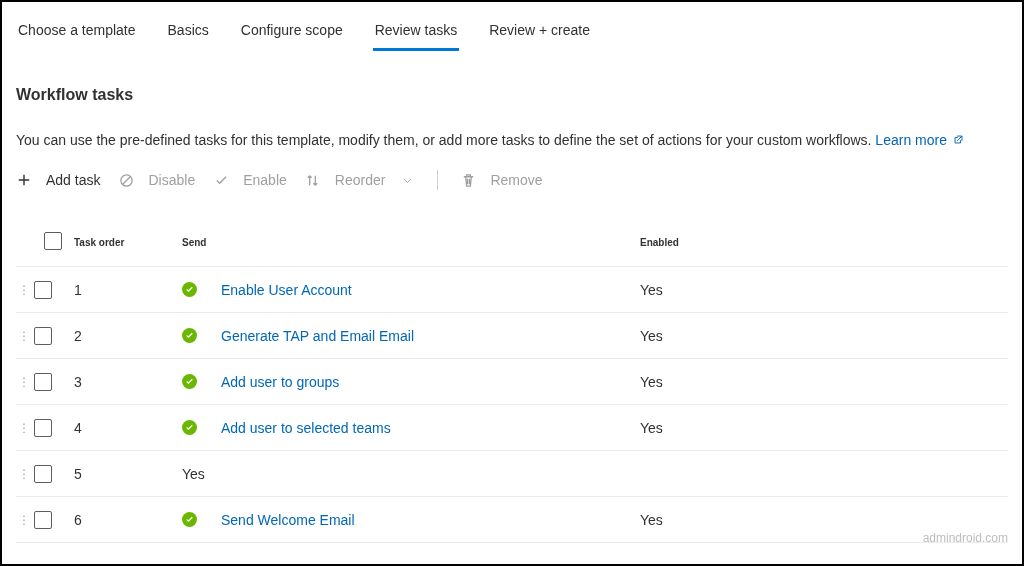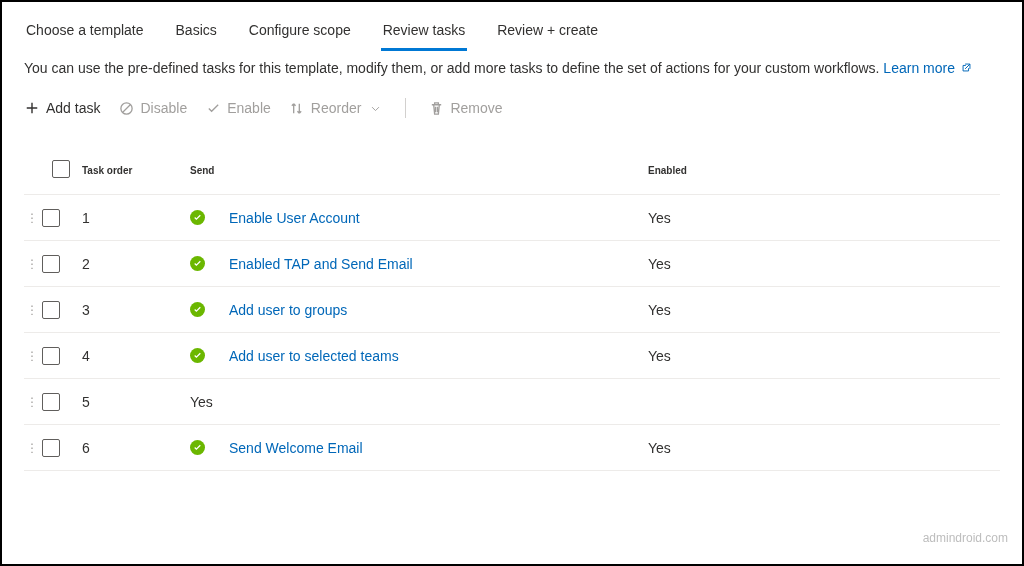--- a/index.html
+++ b/index.html
@@ -1,33 +1,33 @@
 <!DOCTYPE html>
 <html><head>
 <meta charset="utf-8">
 <style>
   * { box-sizing: border-box; margin: 0; padding: 0; }
   html, body { width: 1024px; height: 566px; font-family: "Segoe UI", Arial, sans-serif; color: #323130; }
   .frame { width: 1024px; height: 566px; border: 2px solid #000; position: relative; background: #fff; }
-  .content { padding: 0 22px; }
+  .content { padding: 0 14px; }
 
   
   .tabs { display: flex; gap: 28px; padding: 14px 0 0 0; border-bottom: 1px solid transparent; }
   .tab { padding: 6px 2px 10px 2px; font-size: 14px; color: #323130; cursor: pointer; border-bottom: 3px solid transparent; }
   .tab.active { font-weight: 400; border-bottom-color: #0078d4; }
 
   
   .page-title { font-size: 16px; font-weight: 700; margin-top: 34px; }
-  .desc { font-size: 14px; margin-top: 8px; color: #323130; }
+  .desc { font-size: 14px; margin-top: 28px; color: #323130; }
   .desc a { color: #0067b8; text-decoration: none; }
   .ext-icon { font-size: 12px; margin-left: 2px; }
 
   
   .toolbar { display: flex; align-items: center; gap: 18px; margin-top: 22px; }
-  .tbtn { display: flex; align-items: flex-end; gap: 6px; font-size: 14px; cursor: pointer; color: #323130; }
+  .tbtn { display: flex; align-items: flex-end; gap: 14px; font-size: 14px; cursor: pointer; color: #323130; }
   .tbtn.disabled { color: #a19f9d; cursor: default; }
   .tbtn .ic { width: 16px; height: 16px; display: inline-flex; align-items: center; justify-content: center; }
   .divider { width: 1px; height: 20px; background: #d2d0ce; margin: 0 4px; }
 
   
   .ic-plus svg, .ic-block svg, .ic-check svg, .ic-reorder svg, .ic-chev svg, .ic-trash svg { stroke: currentColor; fill: none; stroke-width: 1.4; }
   .ic-plus svg { stroke-width: 1.6; }
 
   
   .table { margin-top: 34px; width: 100%; }
@@ -53,20 +53,21 @@
   <div class="content">
 
     <div class="tabs">
       <div class="tab">Choose a template</div>
       <div class="tab">Basics</div>
       <div class="tab">Configure scope</div>
       <div class="tab active">Review tasks</div>
       <div class="tab">Review + create</div>
     </div>
 
+    <h2 class="page-title">Workflow tasks</h2>
 
     <p class="desc">
       <span>You can use the pre-defined tasks for this template, modify them, or add more tasks to define the set of actions for your custom workflows. </span>
       <a href="#">
         <span>Learn more</span>
         <span class="ext-icon">
           <svg width="11" height="11" viewBox="0 0 16 16">
               <path d="M6 3h7v7M13 3L6 10" stroke="#0067b8" stroke-width="1.4" fill="none"></path>
               <path d="M11 9v4H3V5h4" stroke="#0067b8" stroke-width="1.4" fill="none"></path>
             </svg>
@@ -154,21 +155,21 @@
       <span class="drag">⋮</span>
       <span class="chk"></span>
     </div>
     <div>2</div>
     <div class="namecell">
       <span class="status-ic">
         <svg width="9" height="9" viewBox="0 0 16 16">
                   <path d="M3 8l3 3 7-7"></path>
                 </svg>
       </span>
-      <span class="tasklink">Enabled TAP and Send Email</span>
+      <span class="tasklink">Generate TAP and Email Email</span>
     </div>
     <div>Yes</div>
   </div>
           <div class="trow">
     <div class="sel">
       <span class="drag">⋮</span>
       <span class="chk"></span>
     </div>
     <div>3</div>
     <div class="namecell">

